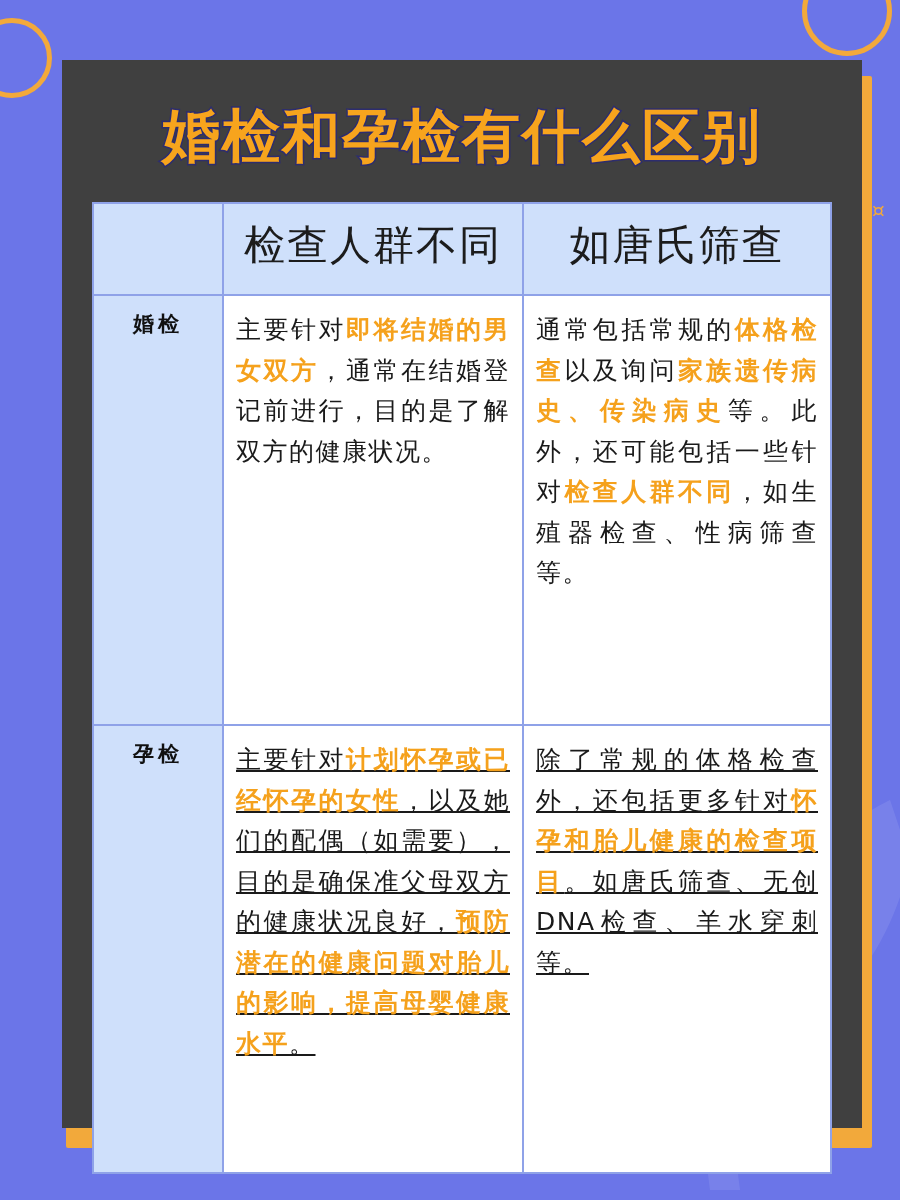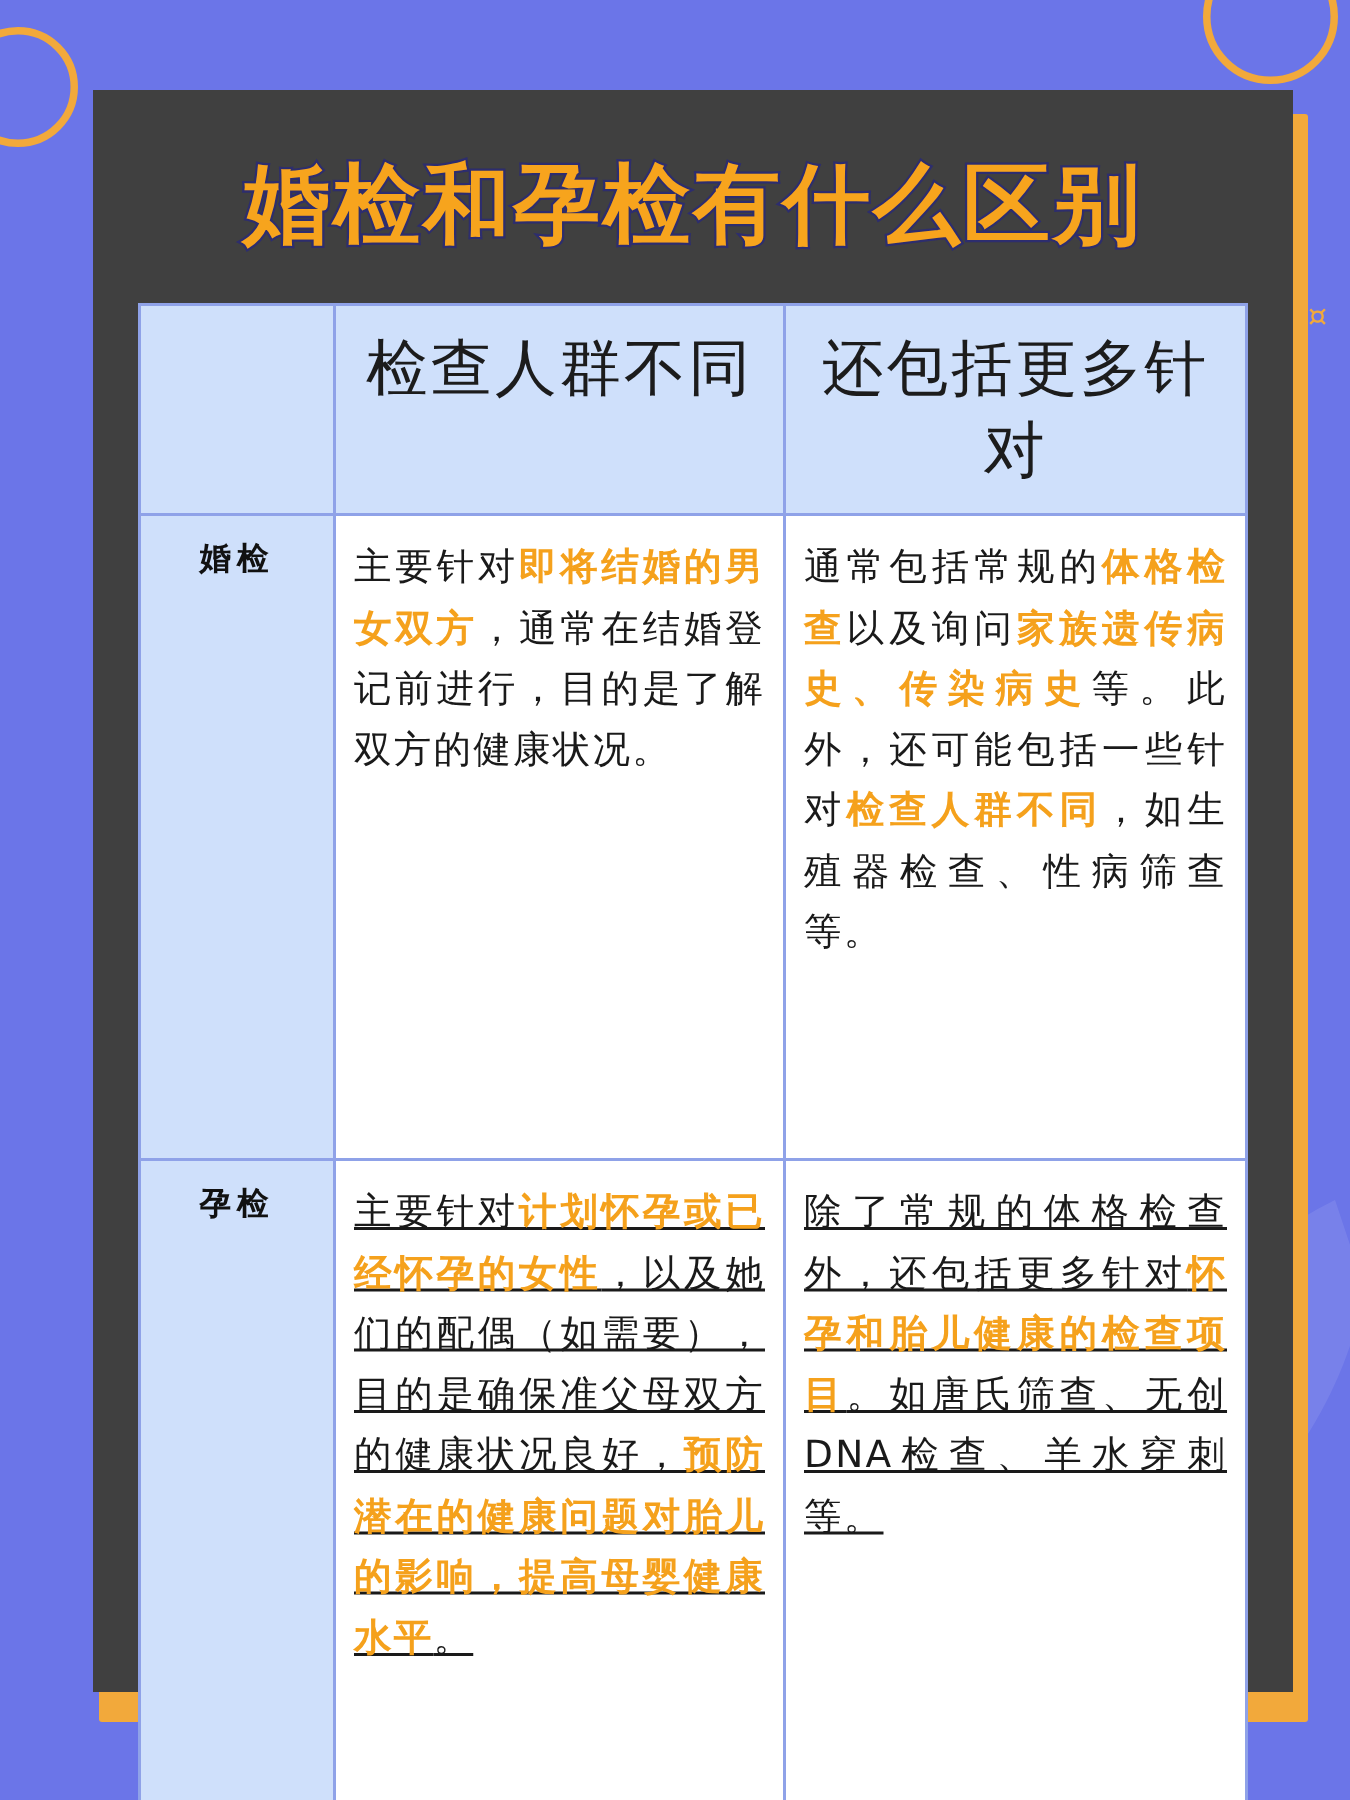--- a/index.html
+++ b/index.html
@@ -153,21 +153,21 @@
   <table class="compare">
     <colgroup>
       <col class="col-label">
       <col style="width:300px">
       <col>
     </colgroup>
     <tbody>
       <tr class="hdr-row">
         <th class="blank"></th>
         <th>检查人群不同</th>
-        <th>还包括更多针对</th>
+        <th>如唐氏筛查</th>
       </tr>
       <tr class="row-first">
         <td class="rowlabel">婚检</td>
         <td class="cell"><span>主要针对</span><span class="hl">即将结婚的男女双方</span><span>，通常在结婚登记前进行，目的是了解双方的健康状况。</span></td>
         <td class="cell"><span>通常包括常规的</span><span class="hl">体格检查</span><span>以及询问</span><span class="hl">家族遗传病史、传染病史</span><span>等。此外，还可能包括一些针对</span><span class="hl">检查人群不同</span><span>，如生殖器检查、性病筛查等。</span></td>
       </tr>
       <tr class="row-second">
         <td class="rowlabel">孕检</td>
         <td class="cell"><span>主要针对</span><span class="hl">计划怀孕或已经怀孕的女性</span><span>，以及她们的配偶（如需要），目的是确保准父母双方的健康状况良好，</span><span class="hl">预防潜在的健康问题对胎儿的影响，提高母婴健康水平</span><span>。</span></td>
         <td class="cell"><span>除了常规的体格检查外，还包括更多针对</span><span class="hl">怀孕和胎儿健康的检查项目</span><span>。如唐氏筛查、无创DNA检查、羊水穿刺等。</span></td>

